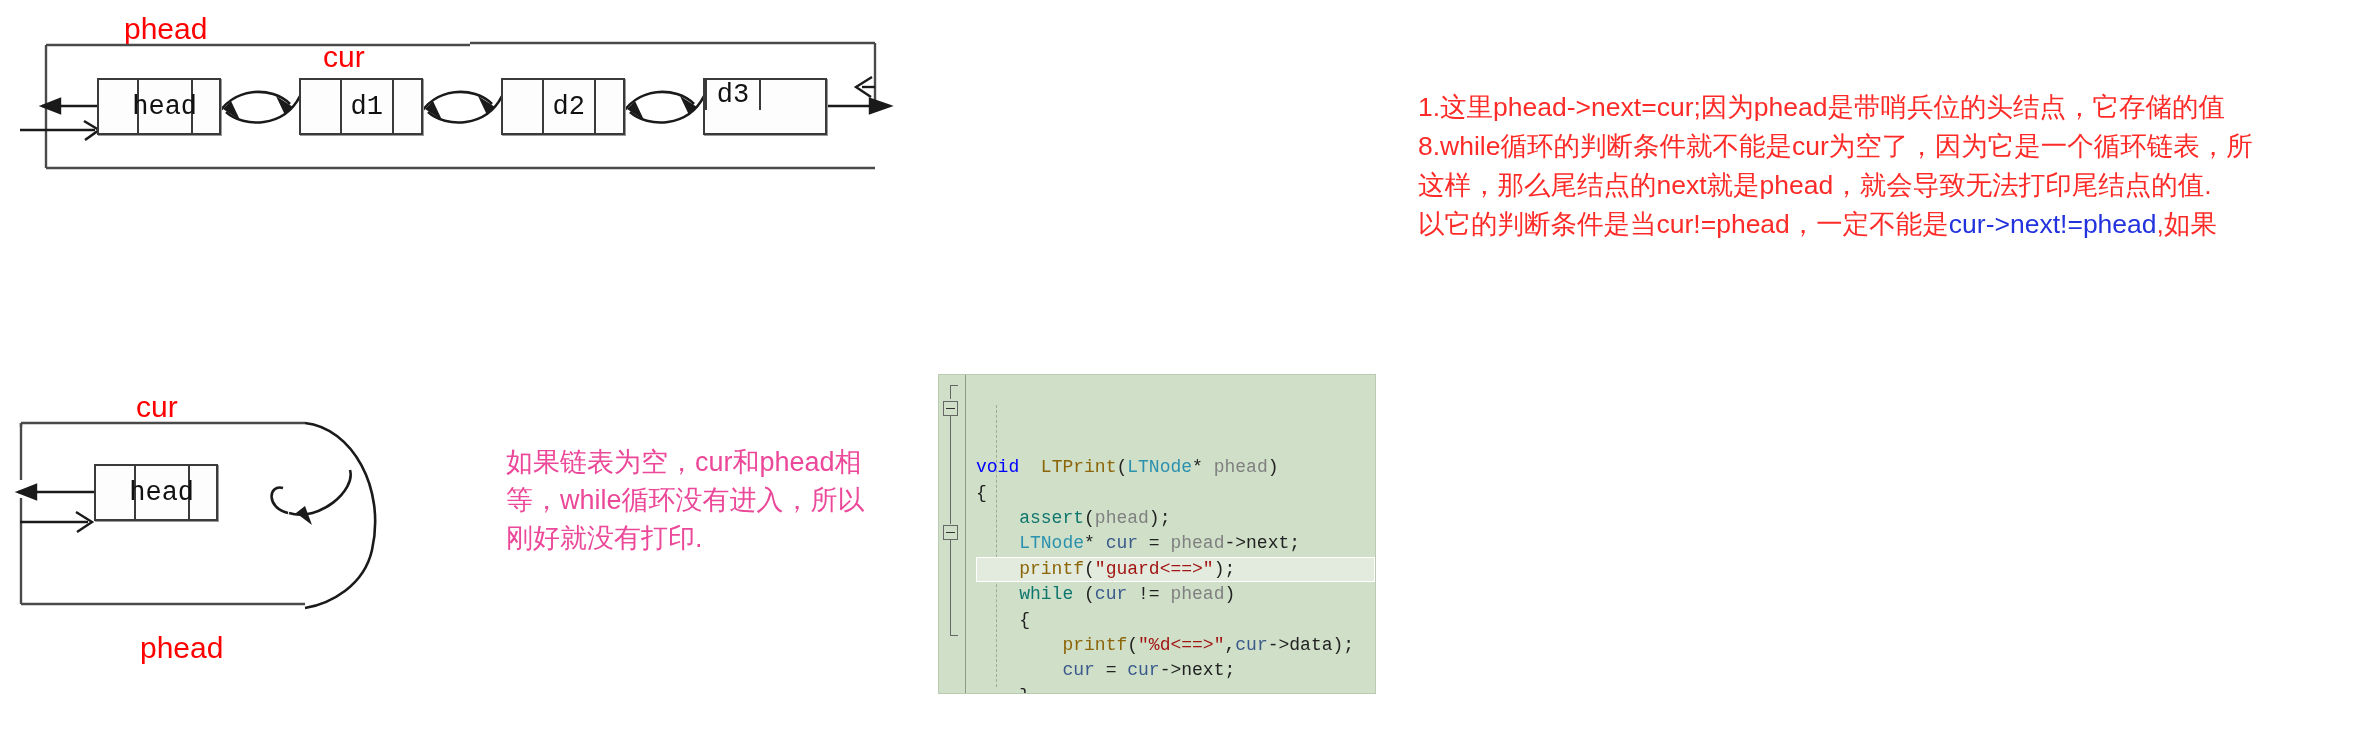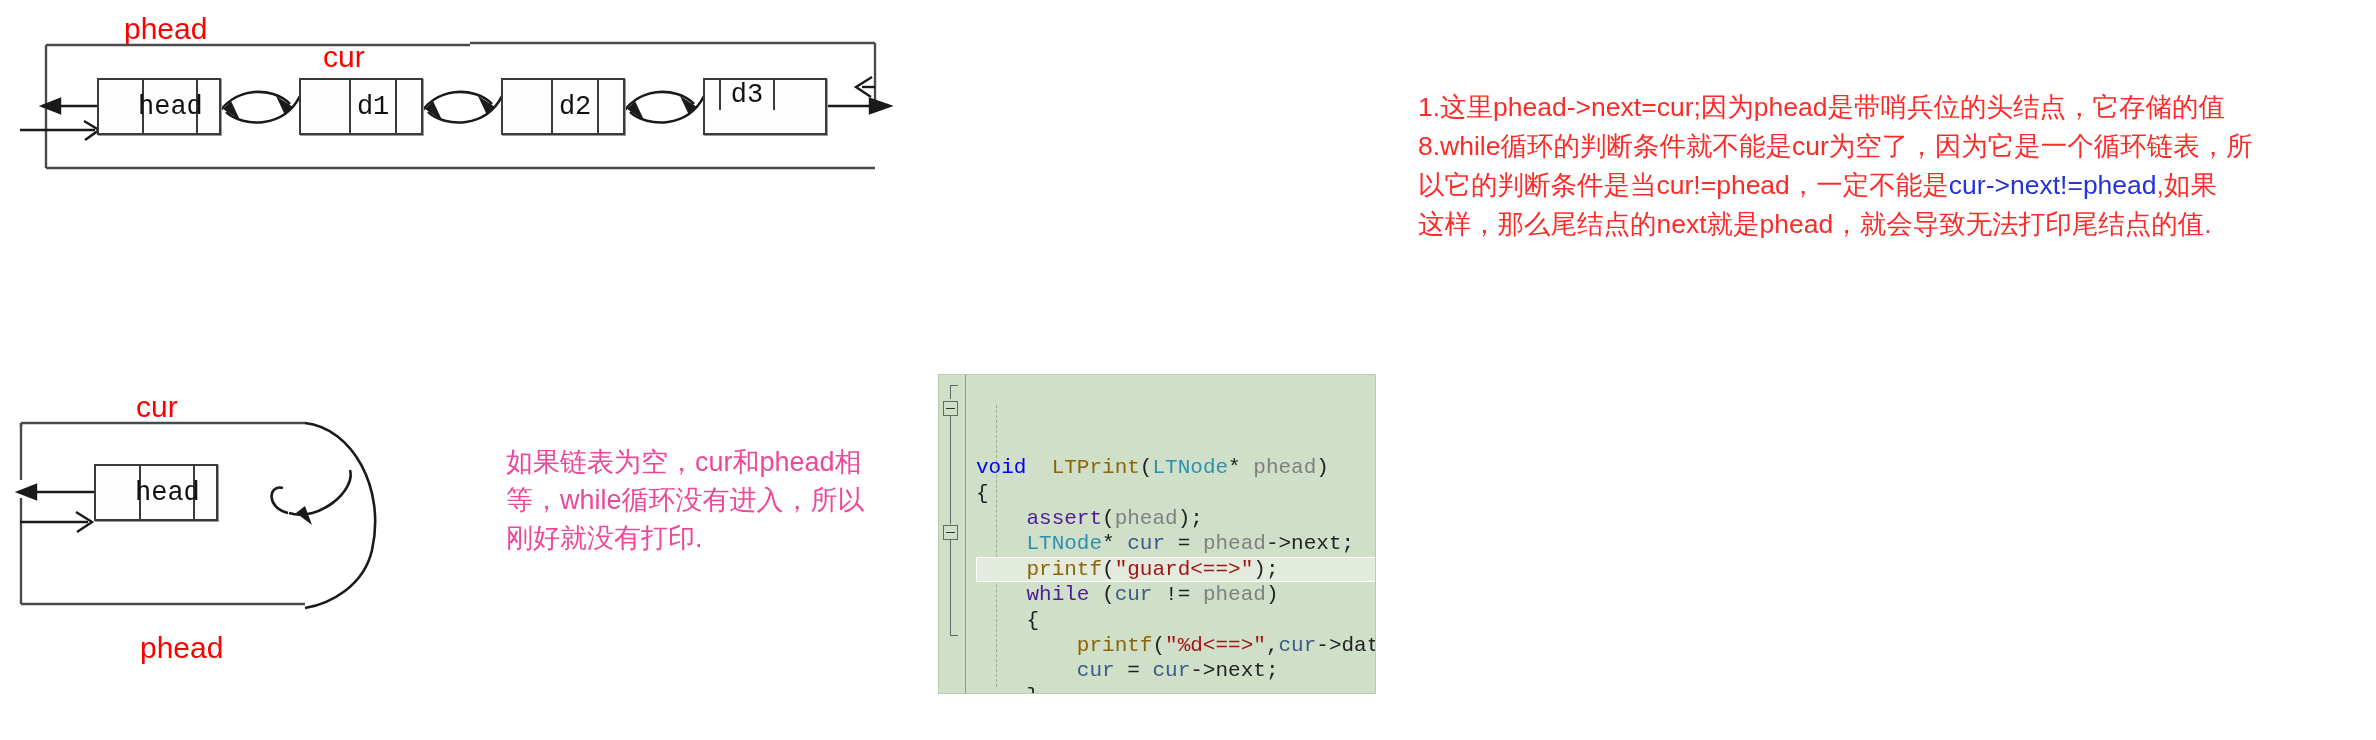--- a/index.html
+++ b/index.html
@@ -25,21 +25,20 @@
   }
 
   
   .node{
     position:absolute;
     display:flex;
     border:2px solid #3a3a3a;
     box-sizing:border-box;
     background:#fdfdfd;
     box-shadow:1px 1px 0 #9a9a9a;
-    padding-left:14px;
   }
   .cell{
     box-sizing:border-box;
     display:flex;align-items:center;justify-content:center;
     font-family:"Liberation Mono","DejaVu Sans Mono",monospace;
     font-size:27px;color:#111;
   }
   .cell.mid{border-left:2px solid #3a3a3a;border-right:2px solid #3a3a3a;}
 
   
@@ -88,28 +87,28 @@
   }
   .fold:after{
     content:"";position:absolute;left:2px;top:6px;width:9px;height:1px;background:#333;
   }
   .foldline{position:absolute;left:11px;width:1px;background:#666;}
   .foldtick{position:absolute;left:11px;width:8px;height:1px;background:#666;}
   .code-body{
     flex:1;position:relative;
     padding:4px 0 12px 10px;
     font-family:"Liberation Mono","DejaVu Sans Mono",monospace;
-    font-size:21px;
+    font-size:18px;
     line-height:25.4px;
     color:#222;
     white-space:pre;
   }
   .code-line{height:25.4px;white-space:pre;position:relative;}
   .code-line.hl{background:#e2ebdd;box-shadow:0 0 0 1px #ffffff inset;}
-  .kw{color:#4c1d95;}
+  .kw{color:#0f766e;}
   .ty{color:#2b91af;}
   .fn{color:#8b6508;}
   .str{color:#a31515;}
   .var{color:#3a5a8c;}
   .dim{color:#808080;}
   .blue2{color:#0000ff;}
   .dashcol{
     position:absolute;left:30px;top:30px;bottom:6px;width:0;
     border-left:1px dashed #a0aa98;
   }
@@ -268,18 +267,18 @@
     <div class="code-body">
       <div class="dashcol"></div>
       <div id="code-lines"><div class="code-line"><span class="blue2">void</span><span>  </span><span class="fn">LTPrint</span><span>(</span><span class="ty">LTNode</span><span>* </span><span class="dim">phead</span><span>)</span></div><div class="code-line"><span>{</span></div><div class="code-line"><span>    </span><span class="kw">assert</span><span>(</span><span class="dim">phead</span><span>);</span></div><div class="code-line"><span>    </span><span class="ty">LTNode</span><span>* </span><span class="var">cur</span><span> = </span><span class="dim">phead</span><span>-&gt;next;</span></div><div class="code-line hl"><span>    </span><span class="fn">printf</span><span>(</span><span class="str">"guard&lt;==&gt;"</span><span>);</span></div><div class="code-line"><span>    </span><span class="kw">while</span><span> (</span><span class="var">cur</span><span> != </span><span class="dim">phead</span><span>)</span></div><div class="code-line"><span>    </span><span>{</span></div><div class="code-line"><span>        </span><span class="fn">printf</span><span>(</span><span class="str">"%d&lt;==&gt;"</span><span>,</span><span class="var">cur</span><span>-&gt;data);</span></div><div class="code-line"><span>        </span><span class="var">cur</span><span> = </span><span class="var">cur</span><span>-&gt;next;</span></div><div class="code-line"><span>    </span><span>}</span></div></div>
     </div>
   </div>
 
   <div class="note-block" style="left:1418px;top:88px;">
     <div id="notes-lines">
         <div class="note-line"><span>1.这里phead-&gt;next=cur;因为phead是带哨兵位的头结点，它存储的值</span></div>
         <div class="note-line"><span>8.while循环的判断条件就不能是cur为空了，因为它是一个循环链表，所</span></div>
+        <div class="note-line"><span>这样，那么尾结点的next就是phead，就会导致无法打印尾结点的值.</span></div>
         <div class="note-line"><span>以它的判断条件是当cur!=phead，一定不能是</span><span class="blue">cur-&gt;next!=phead</span><span>,如果</span></div>
-        <div class="note-line"><span>这样，那么尾结点的next就是phead，就会导致无法打印尾结点的值.</span></div>
       </div>
   </div>
 
 </div>
 
 </body></html>

